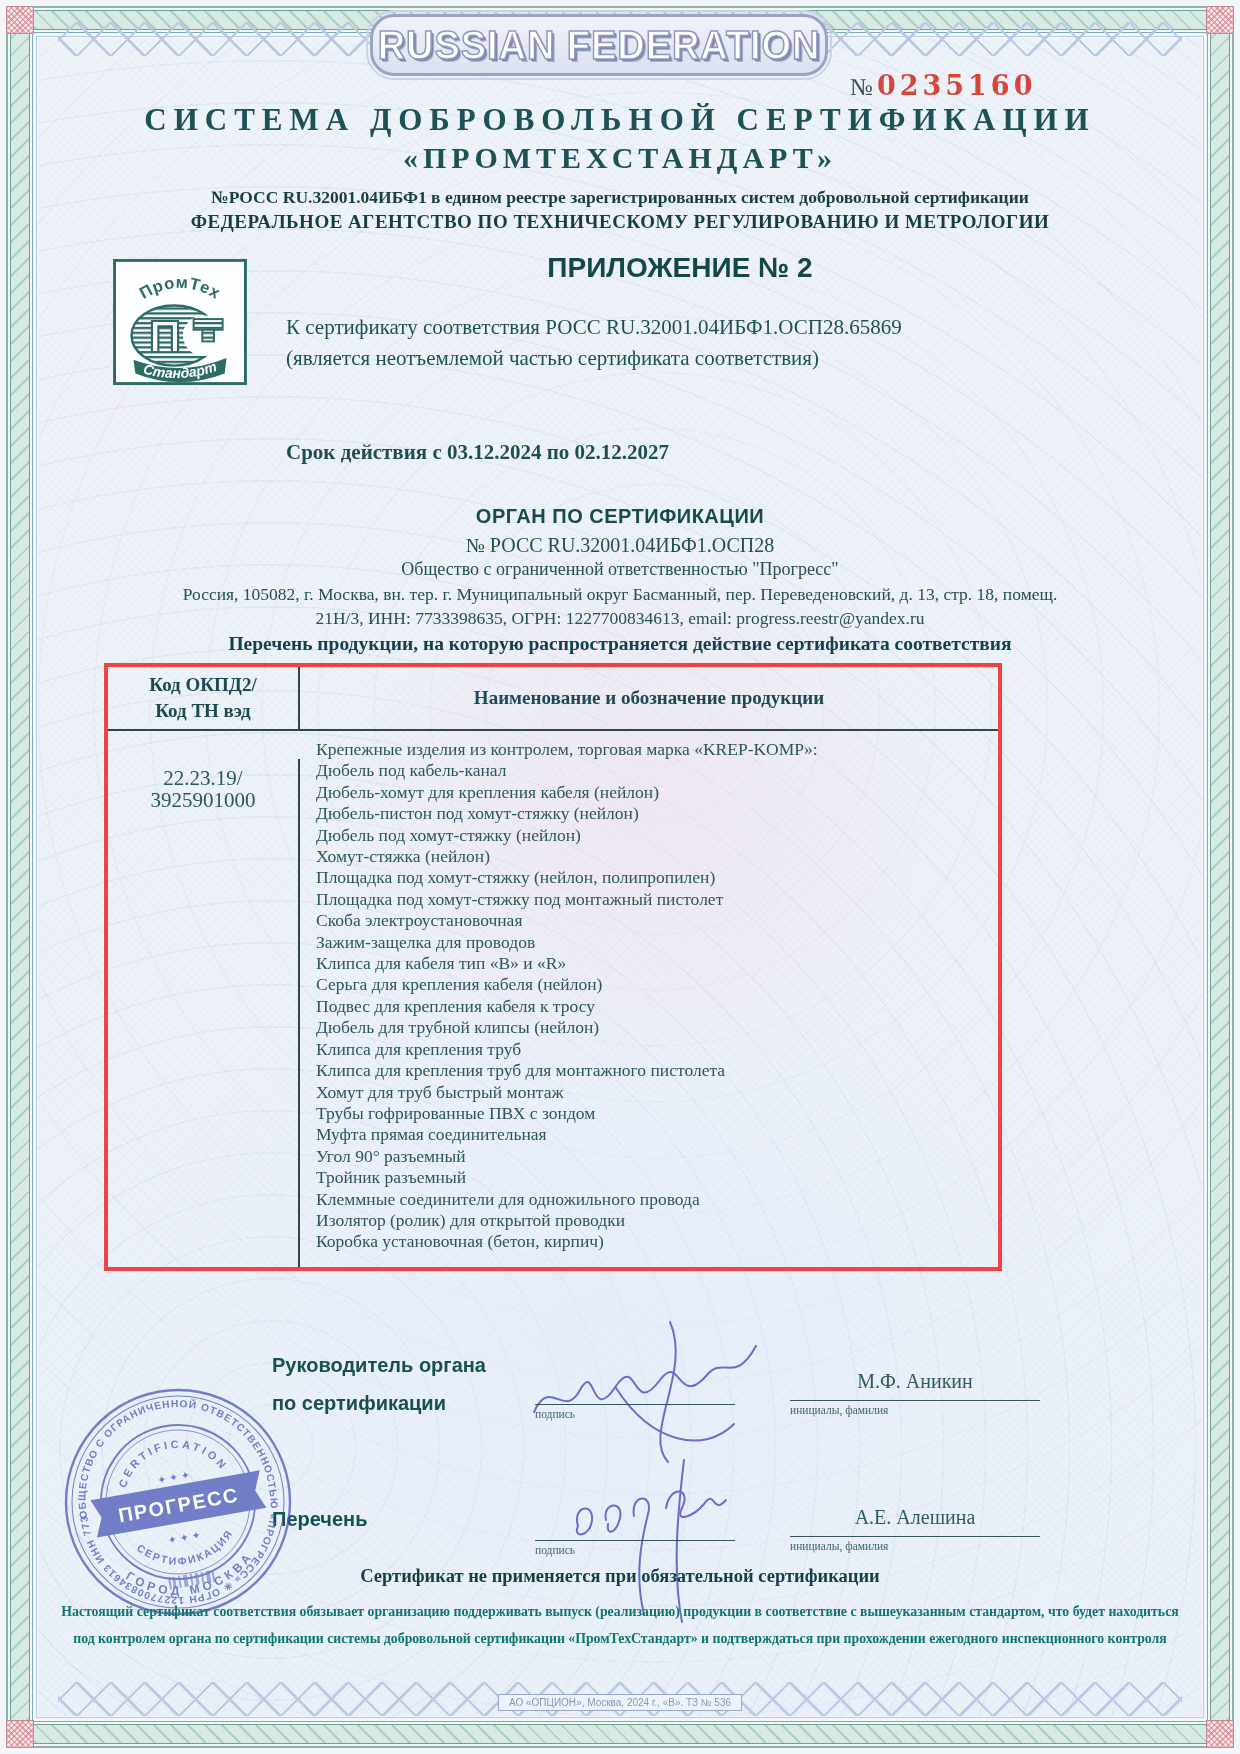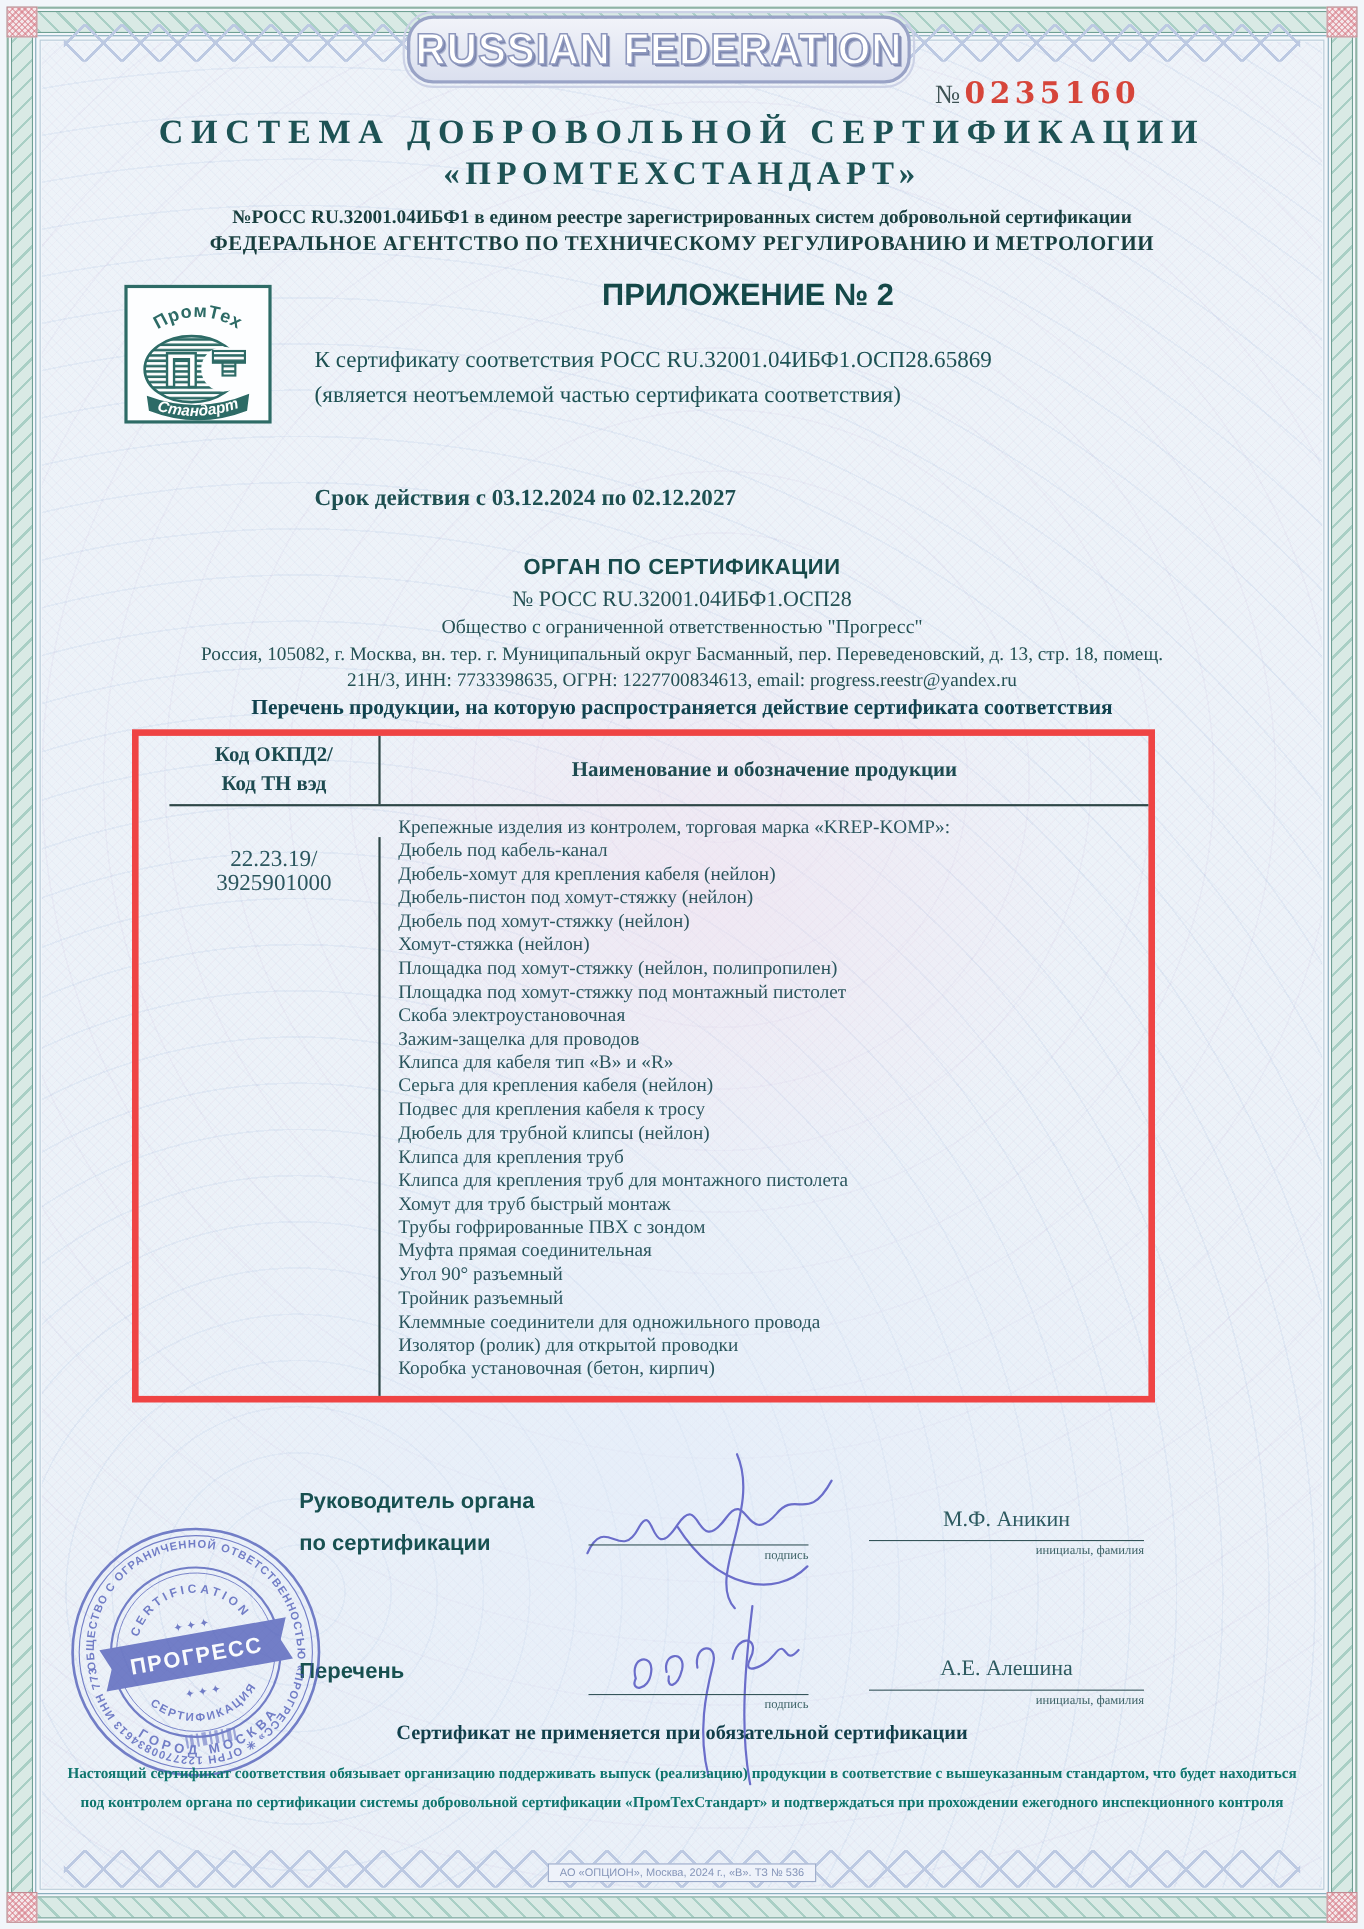--- a/index.html
+++ b/index.html
@@ -71,40 +71,40 @@
   
   .to-cert{position:absolute;top:312px;left:286px;width:790px;font-size:21px;line-height:31px;color:#1d5153;}
   .validity{position:absolute;top:440px;left:286px;font-size:21px;font-weight:600;color:#1d4f51;}
   .org-heading{top:505px;font-family:"Liberation Sans",sans-serif;font-weight:bold;font-size:20px;color:#174a4a;letter-spacing:.5px;}
   .org-number{top:534px;font-size:20px;color:#23505{3};color:#235053;}
   .org-name{top:559px;font-size:18px;color:#235053;}
   .org-addr1{top:584px;font-size:17.5px;color:#235053;}
   .org-addr2{top:608px;font-size:17.5px;color:#235053;}
   .list-heading{top:633px;font-size:19.5px;font-weight:bold;color:#10424e;}
   
-  .tbl{position:absolute;top:663px;left:120px;width:890px;border:6px solid #ef4444;padding-left:28px;}
+  .tbl{position:absolute;top:663px;left:104px;width:890px;border:4px solid #ef4444;}
   .tbl-head{display:flex;border-bottom:2px solid #2e4747;}
   .tbl-c1{width:192px;border-right:2px solid #2e4747;box-sizing:border-box;flex:none;}
   .tbl-c2{flex:1;}
   .tbl-head .tbl-c1,.tbl-head .tbl-c2{
     display:flex;flex-direction:column;align-items:center;justify-content:center;
     min-height:62px;font-size:19px;font-weight:bold;color:#1c4a50;line-height:26px;text-align:center;}
   .tbl-body{display:flex;}
   .tbl-code{padding-top:8px;text-align:center;font-size:21px;line-height:22px;color:#2b565e;margin-top:28px;}
   .tbl-items{padding:8px 10px 14px 16px;}
   .tbl-item{font-size:17.5px;line-height:21.4px;color:#2b565e;white-space:nowrap;}
   
   .sig-role{position:absolute;left:272px;font-family:"Liberation Sans",sans-serif;font-weight:bold;font-size:20px;line-height:38px;color:#175050;}
   .role1{top:1346px;} .role2{top:1500px;}
   .sig-line{position:absolute;height:0;border-top:1.5px solid #35555a;}
   .line-sig1{top:1404px;left:535px;width:200px;}
   .line-name1{top:1400px;left:790px;width:250px;}
   .line-sig2{top:1540px;left:535px;width:200px;}
   .line-name2{top:1536px;left:790px;width:250px;}
-  .sig-small{position:absolute;font-size:11.5px;color:#3f6468;text-align:right;}
+  .sig-small{position:absolute;font-size:11.5px;color:#3f6468;text-align:left;}
   .lab-sig1{top:1408px;left:535px;width:200px;}
   .lab-name1{top:1404px;left:790px;width:250px;}
   .lab-sig2{top:1544px;left:535px;width:200px;}
   .lab-name2{top:1540px;left:790px;width:250px;}
   .sig-name{position:absolute;font-size:20px;color:#2d5a60;text-align:center;width:250px;left:790px;}
   .name1{top:1370px;} .name2{top:1506px;}
   .sig-art{position:absolute;pointer-events:none;}
   .art1{top:1316px;left:520px;}
   .art2{top:1448px;left:560px;}
   

